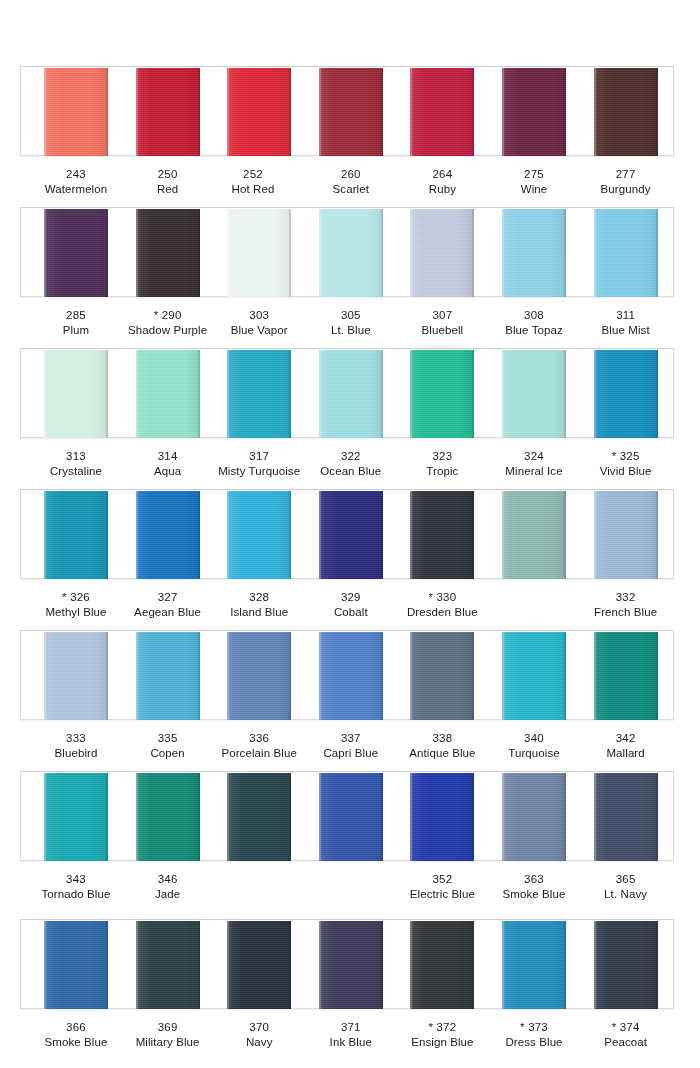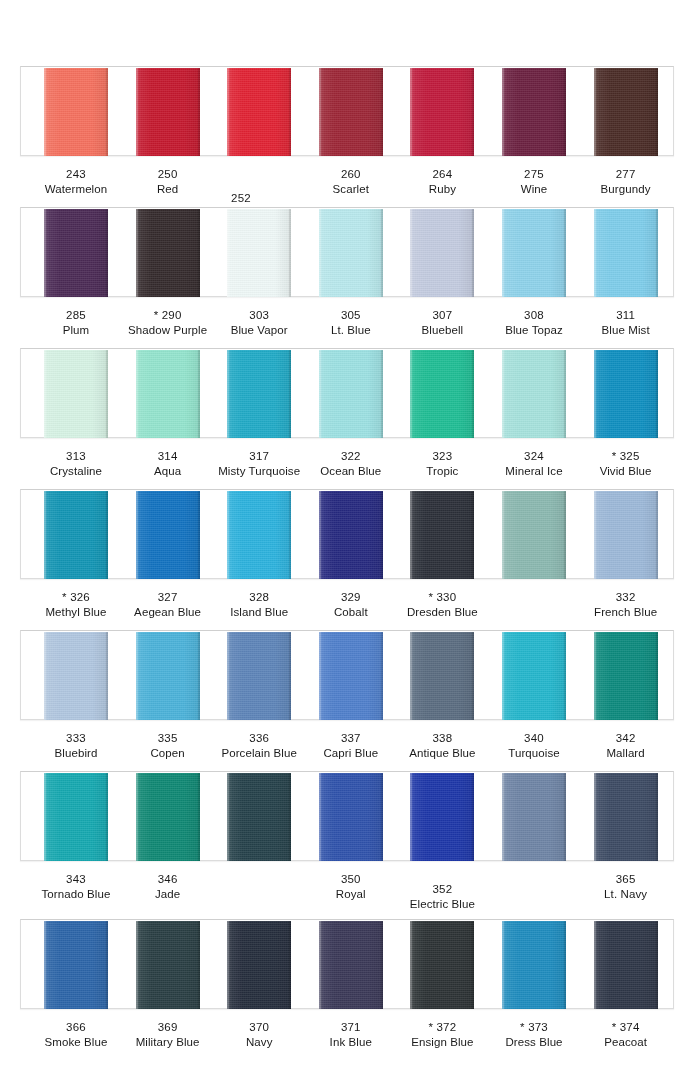--- a/index.html
+++ b/index.html
@@ -164,21 +164,21 @@
         </div>
         <div class="labels" style="top: 101px;">
           <div class="label" style="left: 11px;">
             <span class="code">243</span>
             <span class="name">Watermelon</span>
           </div>
           <div class="label" style="left: 102.6px;">
             <span class="code">250</span>
             <span class="name">Red</span>
           </div>
-          <div class="label" style="left: 176px; margin-top: 24px;">
+          <div class="label" style="left: 188px;">
             <span class="code">252</span>
             <span class="name">Hot Red</span>
           </div>
           <div class="label" style="left: 285.8px;">
             <span class="code">260</span>
             <span class="name">Scarlet</span>
           </div>
           <div class="label" style="left: 377.4px;">
             <span class="code">264</span>
             <span class="name">Ruby</span>
@@ -545,27 +545,27 @@
         </div>
         <div class="labels" style="top: 101px;">
           <div class="label" style="left: 11px;">
             <span class="code">343</span>
             <span class="name">Tornado Blue</span>
           </div>
           <div class="label" style="left: 102.6px;">
             <span class="code">346</span>
             <span class="name">Jade</span>
           </div>
-          <div class="label" style="left: 285.8px;">
-            <span class="code">350</span>
-            <span class="name">Royal</span>
-          </div>
-          <div class="label" style="left: 377.4px; margin-top: 10px;">
+          <div class="label" style="left: 377.4px;">
             <span class="code">352</span>
             <span class="name">Electric Blue</span>
+          </div>
+          <div class="label" style="left: 469px;">
+            <span class="code">363</span>
+            <span class="name">Smoke Blue</span>
           </div>
           <div class="label" style="left: 560.6px;">
             <span class="code">365</span>
             <span class="name">Lt. Navy</span>
           </div>
         </div>
       </div>
       <div class="row" style="top: 919px; height: 138px;">
         <div class="card" style="left: 20px; width: 654px; height: 90px;"></div>
         <div class="swatches" style="height: 88px;">

